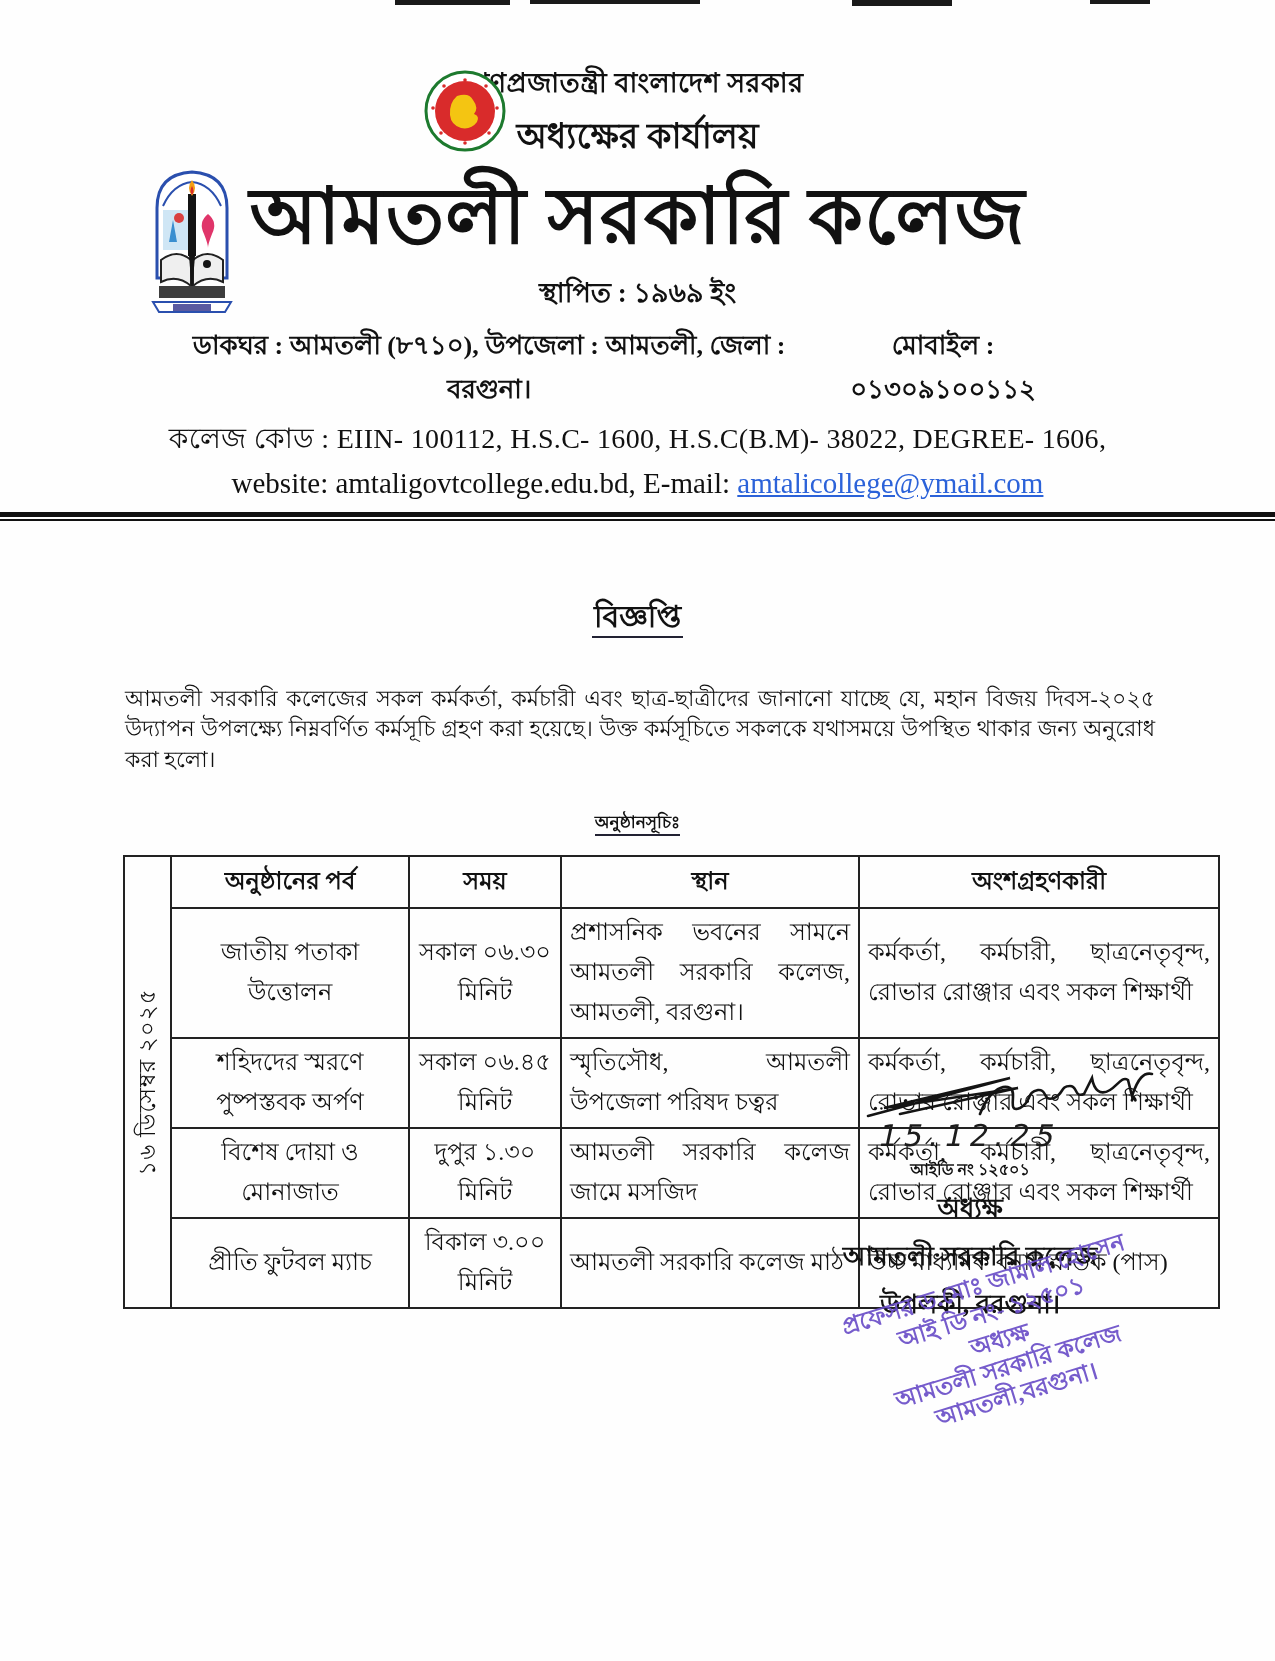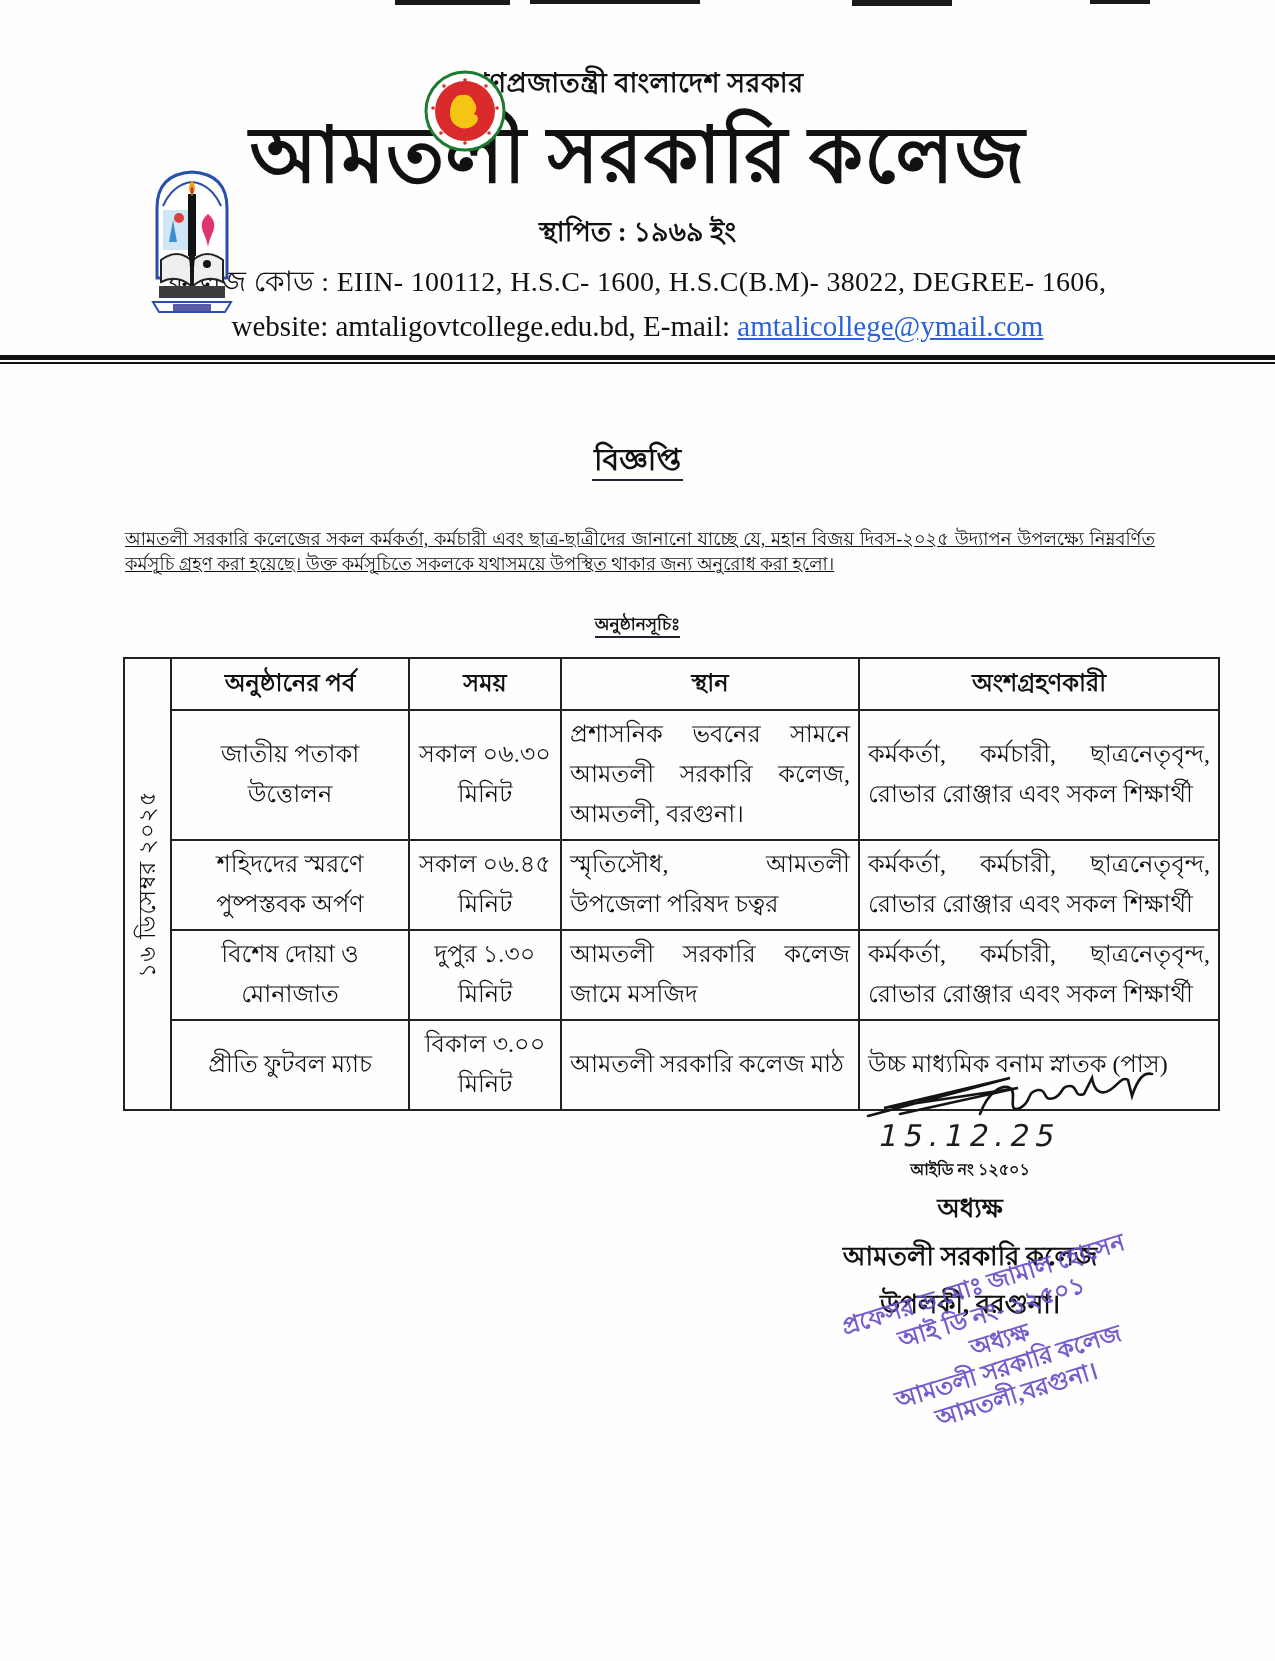--- a/index.html
+++ b/index.html
@@ -29,21 +29,21 @@
   .web-line { font-size:29px; margin-top:3px; }
   .email-link { color:#2b62d9; text-decoration:underline; }
   .rule { margin-top:12px; border-top:5px solid #111; border-bottom:2px solid #111; height:9px; }
 
   
   .memo-row { display:flex; justify-content:space-between; padding:0 150px 0 150px; margin-top:24px; font-size:25px; font-weight:bold; }
 
   
   .notice-title { text-align:center; margin-top:72px; font-size:30px; font-weight:bold; }
   .notice-title span { border-bottom:2px solid #223; padding:0 2px 3px; }
-  .body-para { margin:40px 120px 0 125px; font-size:18px; line-height:1.38; text-align:justify; font-weight:500;text-decoration:underline; }
+  .body-para { margin:40px 120px 0 125px; font-size:22px; line-height:1.38; text-align:justify; font-weight:500; }
   .sched-title { text-align:center; margin-top:34px; font-size:17px; font-weight:bold; }
   .sched-title span { border-bottom:2px solid #223; padding-bottom:2px; }
 
   
   table.sched { border-collapse:collapse; margin:18px 0 0 123px; width:1095px; table-layout:fixed; }
   table.sched th, table.sched td { border:2px solid #222; font-size:24px; padding:4px 8px; }
   table.sched th { font-weight:bold; text-align:center; padding:5px 4px; }
   td.vdate { width:47px; position:relative; border-right:2px solid #222; }
   .vdate-text { position:absolute; left:50%; top:50%; transform:translate(-50%,-50%) rotate(-90deg); white-space:nowrap; font-size:23px; letter-spacing:1px; }
   td.c-event { text-align:center; }
@@ -111,22 +111,27 @@
         <path d="M80 100 Q64 88 50 100 L50 126 Q64 114 80 122 Z" fill="#efefef" stroke="#222" stroke-width="2"></path>
         <circle cx="64" cy="104" r="4" fill="#141414"></circle>
         <path d="M46 96 L52 96 L49 132 Z" fill="#141414"></path>
         <rect x="16" y="126" width="66" height="12" fill="#3d3d3d"></rect>
         <path d="M10 142 L88 142 L82 152 L16 152 Z" fill="#ffffff" stroke="#2a4fae" stroke-width="2"></path>
         <rect x="30" y="144" width="38" height="7" fill="#5a5aa0"></rect>
       </svg>
     </div>
 
     <div class="govt-line">গণপ্রজাতন্ত্রী বাংলাদেশ সরকার</div>
+    <div class="office-line">অধ্যক্ষের কার্যালয়</div>
     <div class="college-name">আমতলী সরকারি কলেজ</div>
     <div class="established">স্থাপিত : ১৯৬৯ ইং</div>
+    <div class="addr-row">
+      <span>ডাকঘর : আমতলী (৮৭১০), উপজেলা : আমতলী, জেলা : বরগুনা।</span>
+      <span>মোবাইল : ০১৩০৯১০০১১২</span>
+    </div>
     <div class="code-line">কলেজ কোড : EIIN- 100112, H.S.C- 1600, H.S.C(B.M)- 38022, DEGREE- 1606,</div>
     <div class="web-line">
       <span>website: amtaligovtcollege.edu.bd, E-mail: </span><span class="email-link">amtalicollege@ymail.com</span>
     </div>
     <div class="rule"></div>
   </div>
 
 
   <div class="notice-title">
     <span>বিজ্ঞপ্তি</span>

